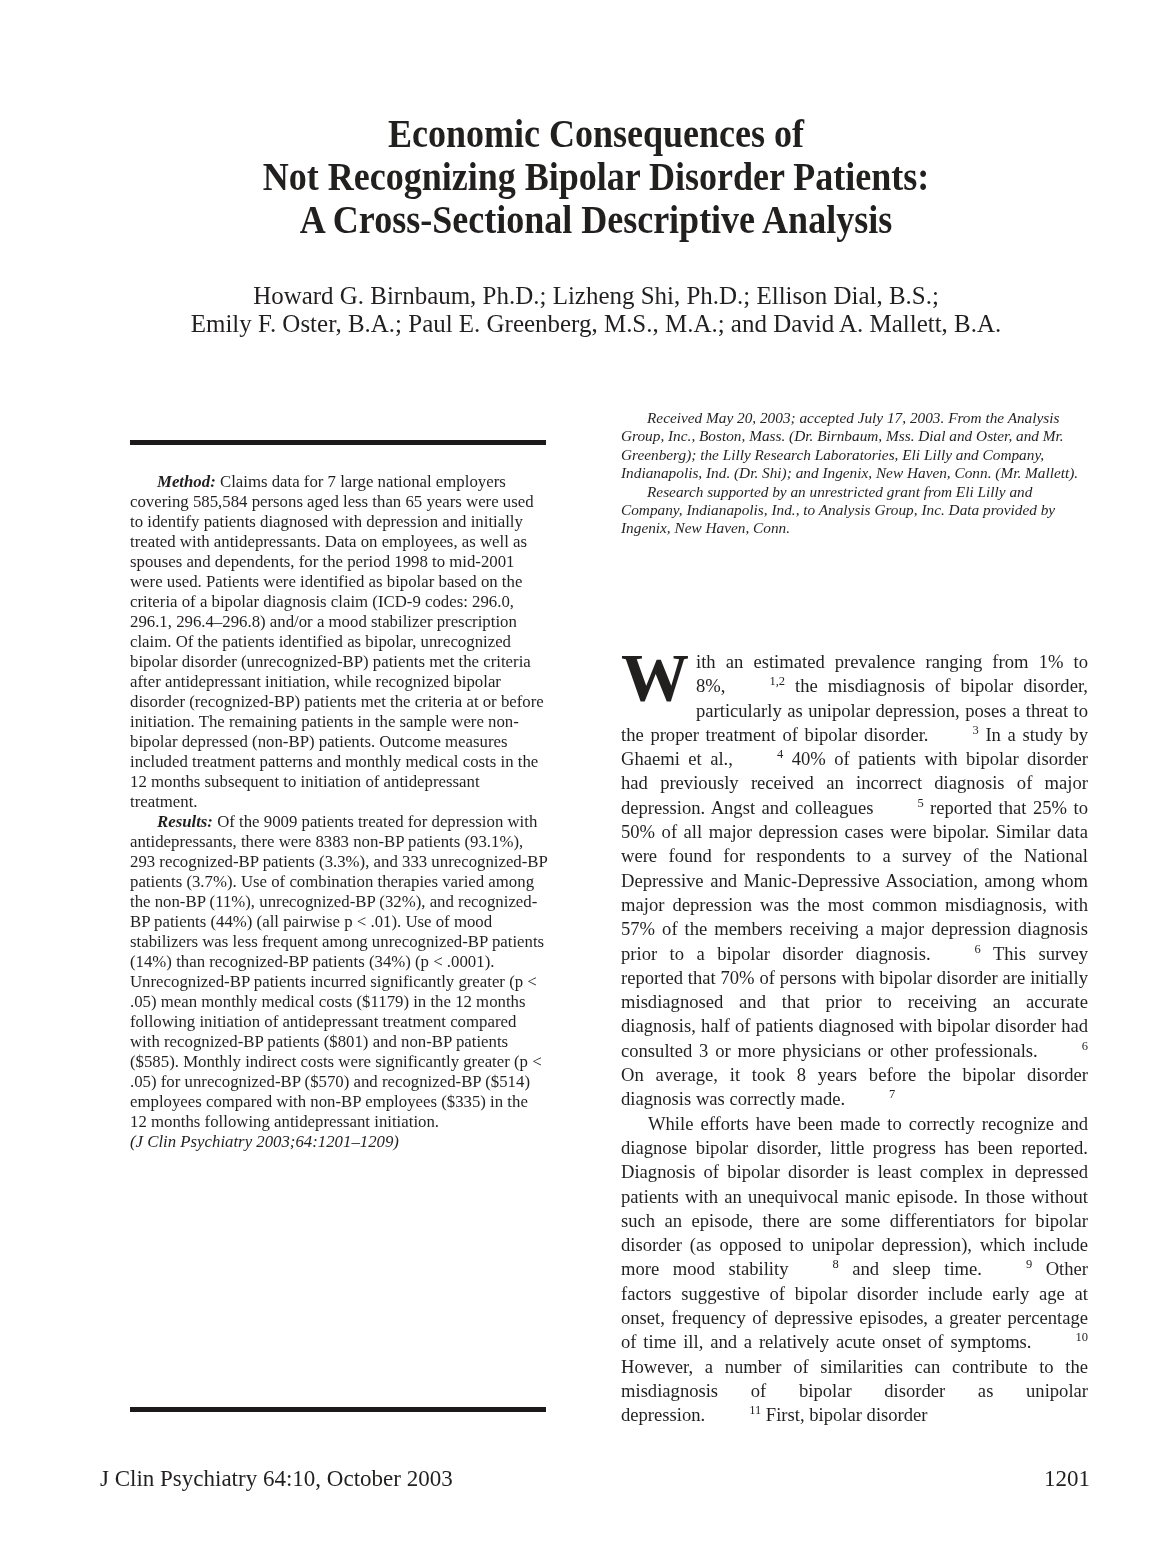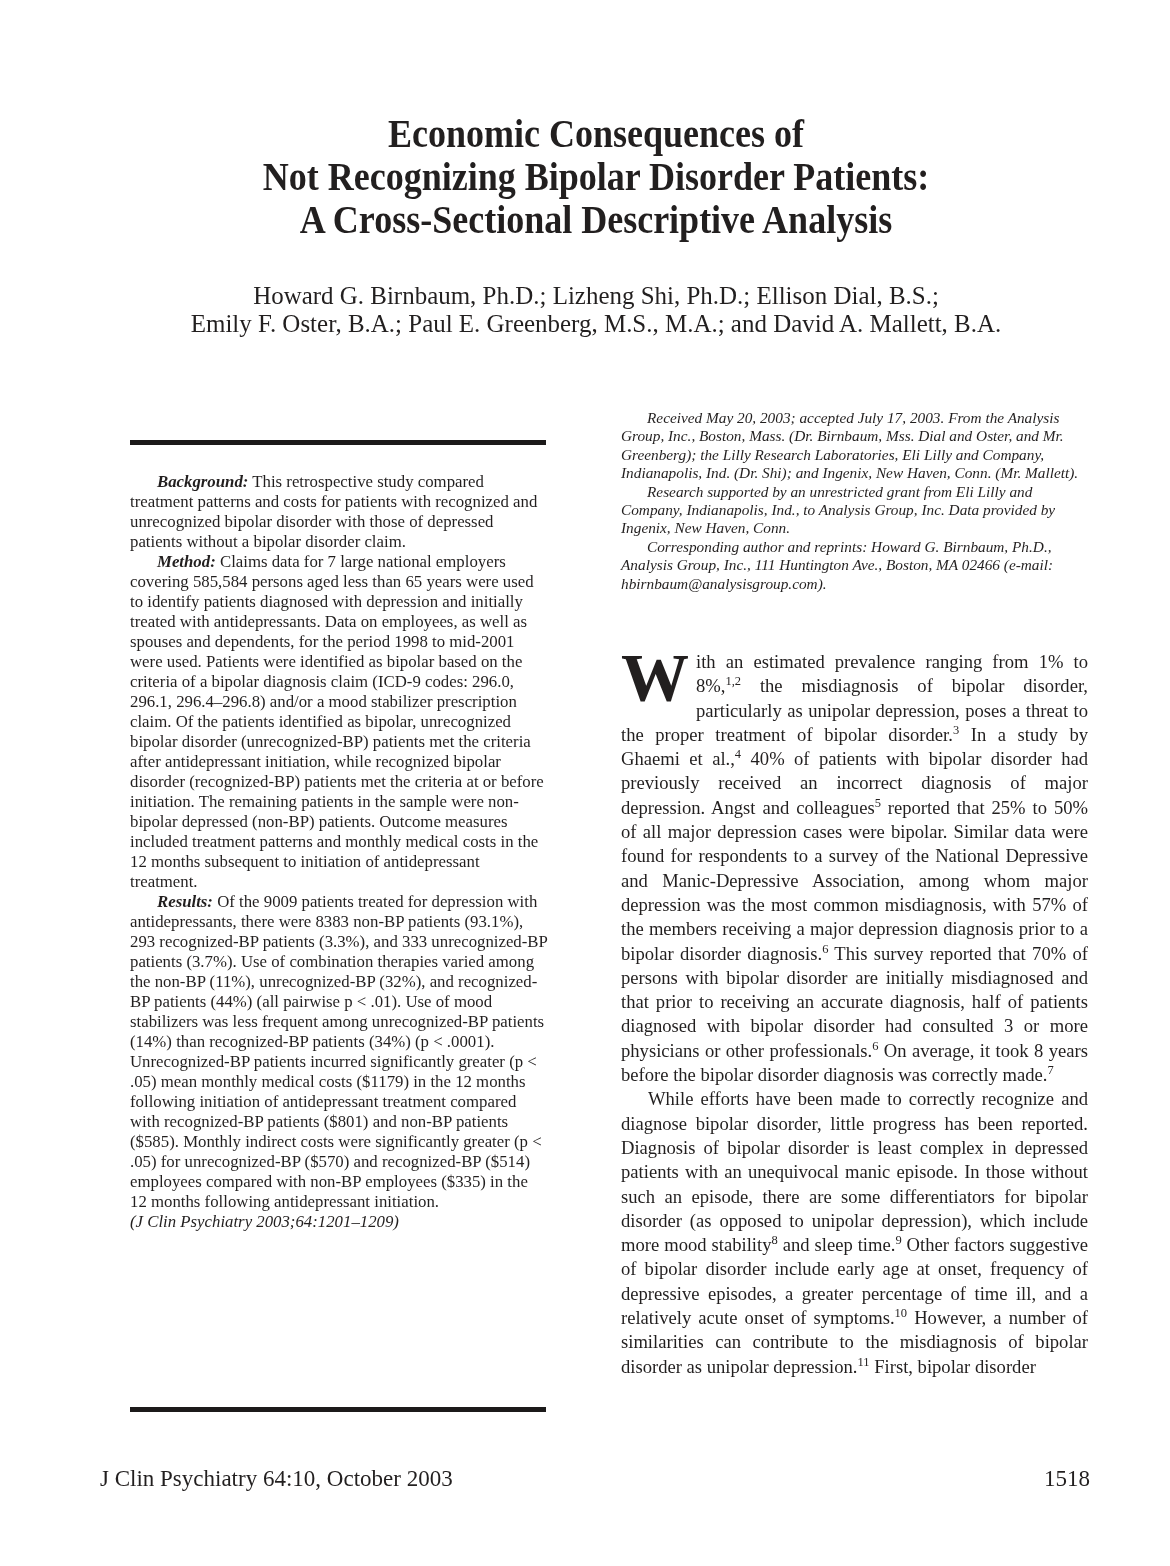--- a/index.html
+++ b/index.html
@@ -40,20 +40,21 @@
   }
   .bodycol p{margin:0;}
   .bodycol p.indent{text-indent:27px;font-family:Liberation Serif, serif;}
   .dropcap{
     float:left;font-size:68px;line-height:48px;font-weight:bold;
     margin:3px 7px 0 0;
   }
   sup{
     font-size:12.5px;line-height:0;position:relative;top:-7px;
     vertical-align:baseline;
+    margin-left:44px;
   }
   .footer{
     position:absolute;left:100px;top:1468px;width:990px;
     display:flex;justify-content:space-between;font-size:23px;line-height:22px;
   }
 </style>
 </head>
 <body>
 
 <header class="title-block">
@@ -63,35 +64,33 @@
 </header>
 
 <div class="authors-block">
   <div>Howard G. Birnbaum, Ph.D.; Lizheng Shi, Ph.D.; Ellison Dial, B.S.;</div>
   <div>Emily F. Oster, B.A.; Paul E. Greenberg, M.S., M.A.; and David A. Mallett, B.A.</div>
 </div>
 
 <div class="rule rule-top"></div>
 
 <section class="abstract">
-  <p><span class="lead">Background:</span> <span>This retrospective study compared treatment patterns and costs for patients with recognized and unrecognized bipolar disorder with those of depressed patients without a bipolar disorder claim.</span></p>
   <p><span class="lead">Method:</span> <span>Claims data for 7 large national employers covering 585,584 persons aged less than 65 years were used to identify patients diagnosed with depression and initially treated with antidepressants. Data on employees, as well as spouses and dependents, for the period 1998 to mid-2001 were used. Patients were identified as bipolar based on the criteria of a bipolar diagnosis claim (ICD-9 codes: 296.0, 296.1, 296.4–296.8) and/or a mood stabilizer prescription claim. Of the patients identified as bipolar, unrecognized bipolar disorder (unrecognized-BP) patients met the criteria after antidepressant initiation, while recognized bipolar disorder (recognized-BP) patients met the criteria at or before initiation. The remaining patients in the sample were non-bipolar depressed (non-BP) patients. Outcome measures included treatment patterns and monthly medical costs in the 12 months subsequent to initiation of antidepressant treatment.</span></p>
   <p><span class="lead">Results:</span> <span>Of the 9009 patients treated for depression with antidepressants, there were 8383 non-BP patients (93.1%), 293 recognized-BP patients (3.3%), and 333 unrecognized-BP patients (3.7%). Use of combination therapies varied among the non-BP (11%), unrecognized-BP (32%), and recognized-BP patients (44%) (all pairwise p &lt; .01). Use of mood stabilizers was less frequent among unrecognized-BP patients (14%) than recognized-BP patients (34%) (p &lt; .0001). Unrecognized-BP patients incurred significantly greater (p &lt; .05) mean monthly medical costs ($1179) in the 12 months following initiation of antidepressant treatment compared with recognized-BP patients ($801) and non-BP patients ($585). Monthly indirect costs were significantly greater (p &lt; .05) for unrecognized-BP ($570) and recognized-BP ($514) employees compared with non-BP employees ($335) in the 12 months following antidepressant initiation.</span></p>
   <p class="cite">(J Clin Psychiatry 2003;64:1201–1209)</p>
 </section>
 
 <section class="affil">
   <p>Received May 20, 2003; accepted July 17, 2003. From the Analysis Group, Inc., Boston, Mass. (Dr. Birnbaum, Mss. Dial and Oster, and Mr. Greenberg); the Lilly Research Laboratories, Eli Lilly and Company, Indianapolis, Ind. (Dr. Shi); and Ingenix, New Haven, Conn. (Mr. Mallett).</p>
   <p>Research supported by an unrestricted grant from Eli Lilly and Company, Indianapolis, Ind., to Analysis Group, Inc. Data provided by Ingenix, New Haven, Conn.</p>
-  <p>Corresponding author and reprints: Howard G. Birnbaum, Ph.D., Analysis Group, Inc., 111 Huntington Ave., Boston, MA 02466 (e-mail: hbirnbaum@analysisgroup.com).</p>
 </section>
 
 <section class="bodycol">
   <p><span class="dropcap">W</span><span>ith an estimated prevalence ranging from 1% to 8%,</span><sup>1,2</sup><span> the misdiagnosis of bipolar disorder, particularly as unipolar depression, poses a threat to the proper treatment of bipolar disorder.</span><sup>3</sup><span> In a study by Ghaemi et al.,</span><sup>4</sup><span> 40% of patients with bipolar disorder had previously received an incorrect diagnosis of major depression. Angst and colleagues</span><sup>5</sup><span> reported that 25% to 50% of all major depression cases were bipolar. Similar data were found for respondents to a survey of the National Depressive and Manic-Depressive Association, among whom major depression was the most common misdiagnosis, with 57% of the members receiving a major depression diagnosis prior to a bipolar disorder diagnosis.</span><sup>6</sup><span> This survey reported that 70% of persons with bipolar disorder are initially misdiagnosed and that prior to receiving an accurate diagnosis, half of patients diagnosed with bipolar disorder had consulted 3 or more physicians or other professionals.</span><sup>6</sup><span> On average, it took 8 years before the bipolar disorder diagnosis was correctly made.</span><sup>7</sup></p>
   <p class="indent"><span>While efforts have been made to correctly recognize and diagnose bipolar disorder, little progress has been reported. Diagnosis of bipolar disorder is least complex in depressed patients with an unequivocal manic episode. In those without such an episode, there are some differentiators for bipolar disorder (as opposed to unipolar depression), which include more mood stability</span><sup>8</sup><span> and sleep time.</span><sup>9</sup><span> Other factors suggestive of bipolar disorder include early age at onset, frequency of depressive episodes, a greater percentage of time ill, and a relatively acute onset of symptoms.</span><sup>10</sup><span> However, a number of similarities can contribute to the misdiagnosis of bipolar disorder as unipolar depression.</span><sup>11</sup><span> First, bipolar disorder</span></p>
 </section>
 
 <div class="rule rule-bottom"></div>
 
 <footer class="footer">
   <span>J Clin Psychiatry 64:10, October 2003</span>
-  <span>1518</span>
+  <span>1201</span>
 </footer>
 
 </body></html>

